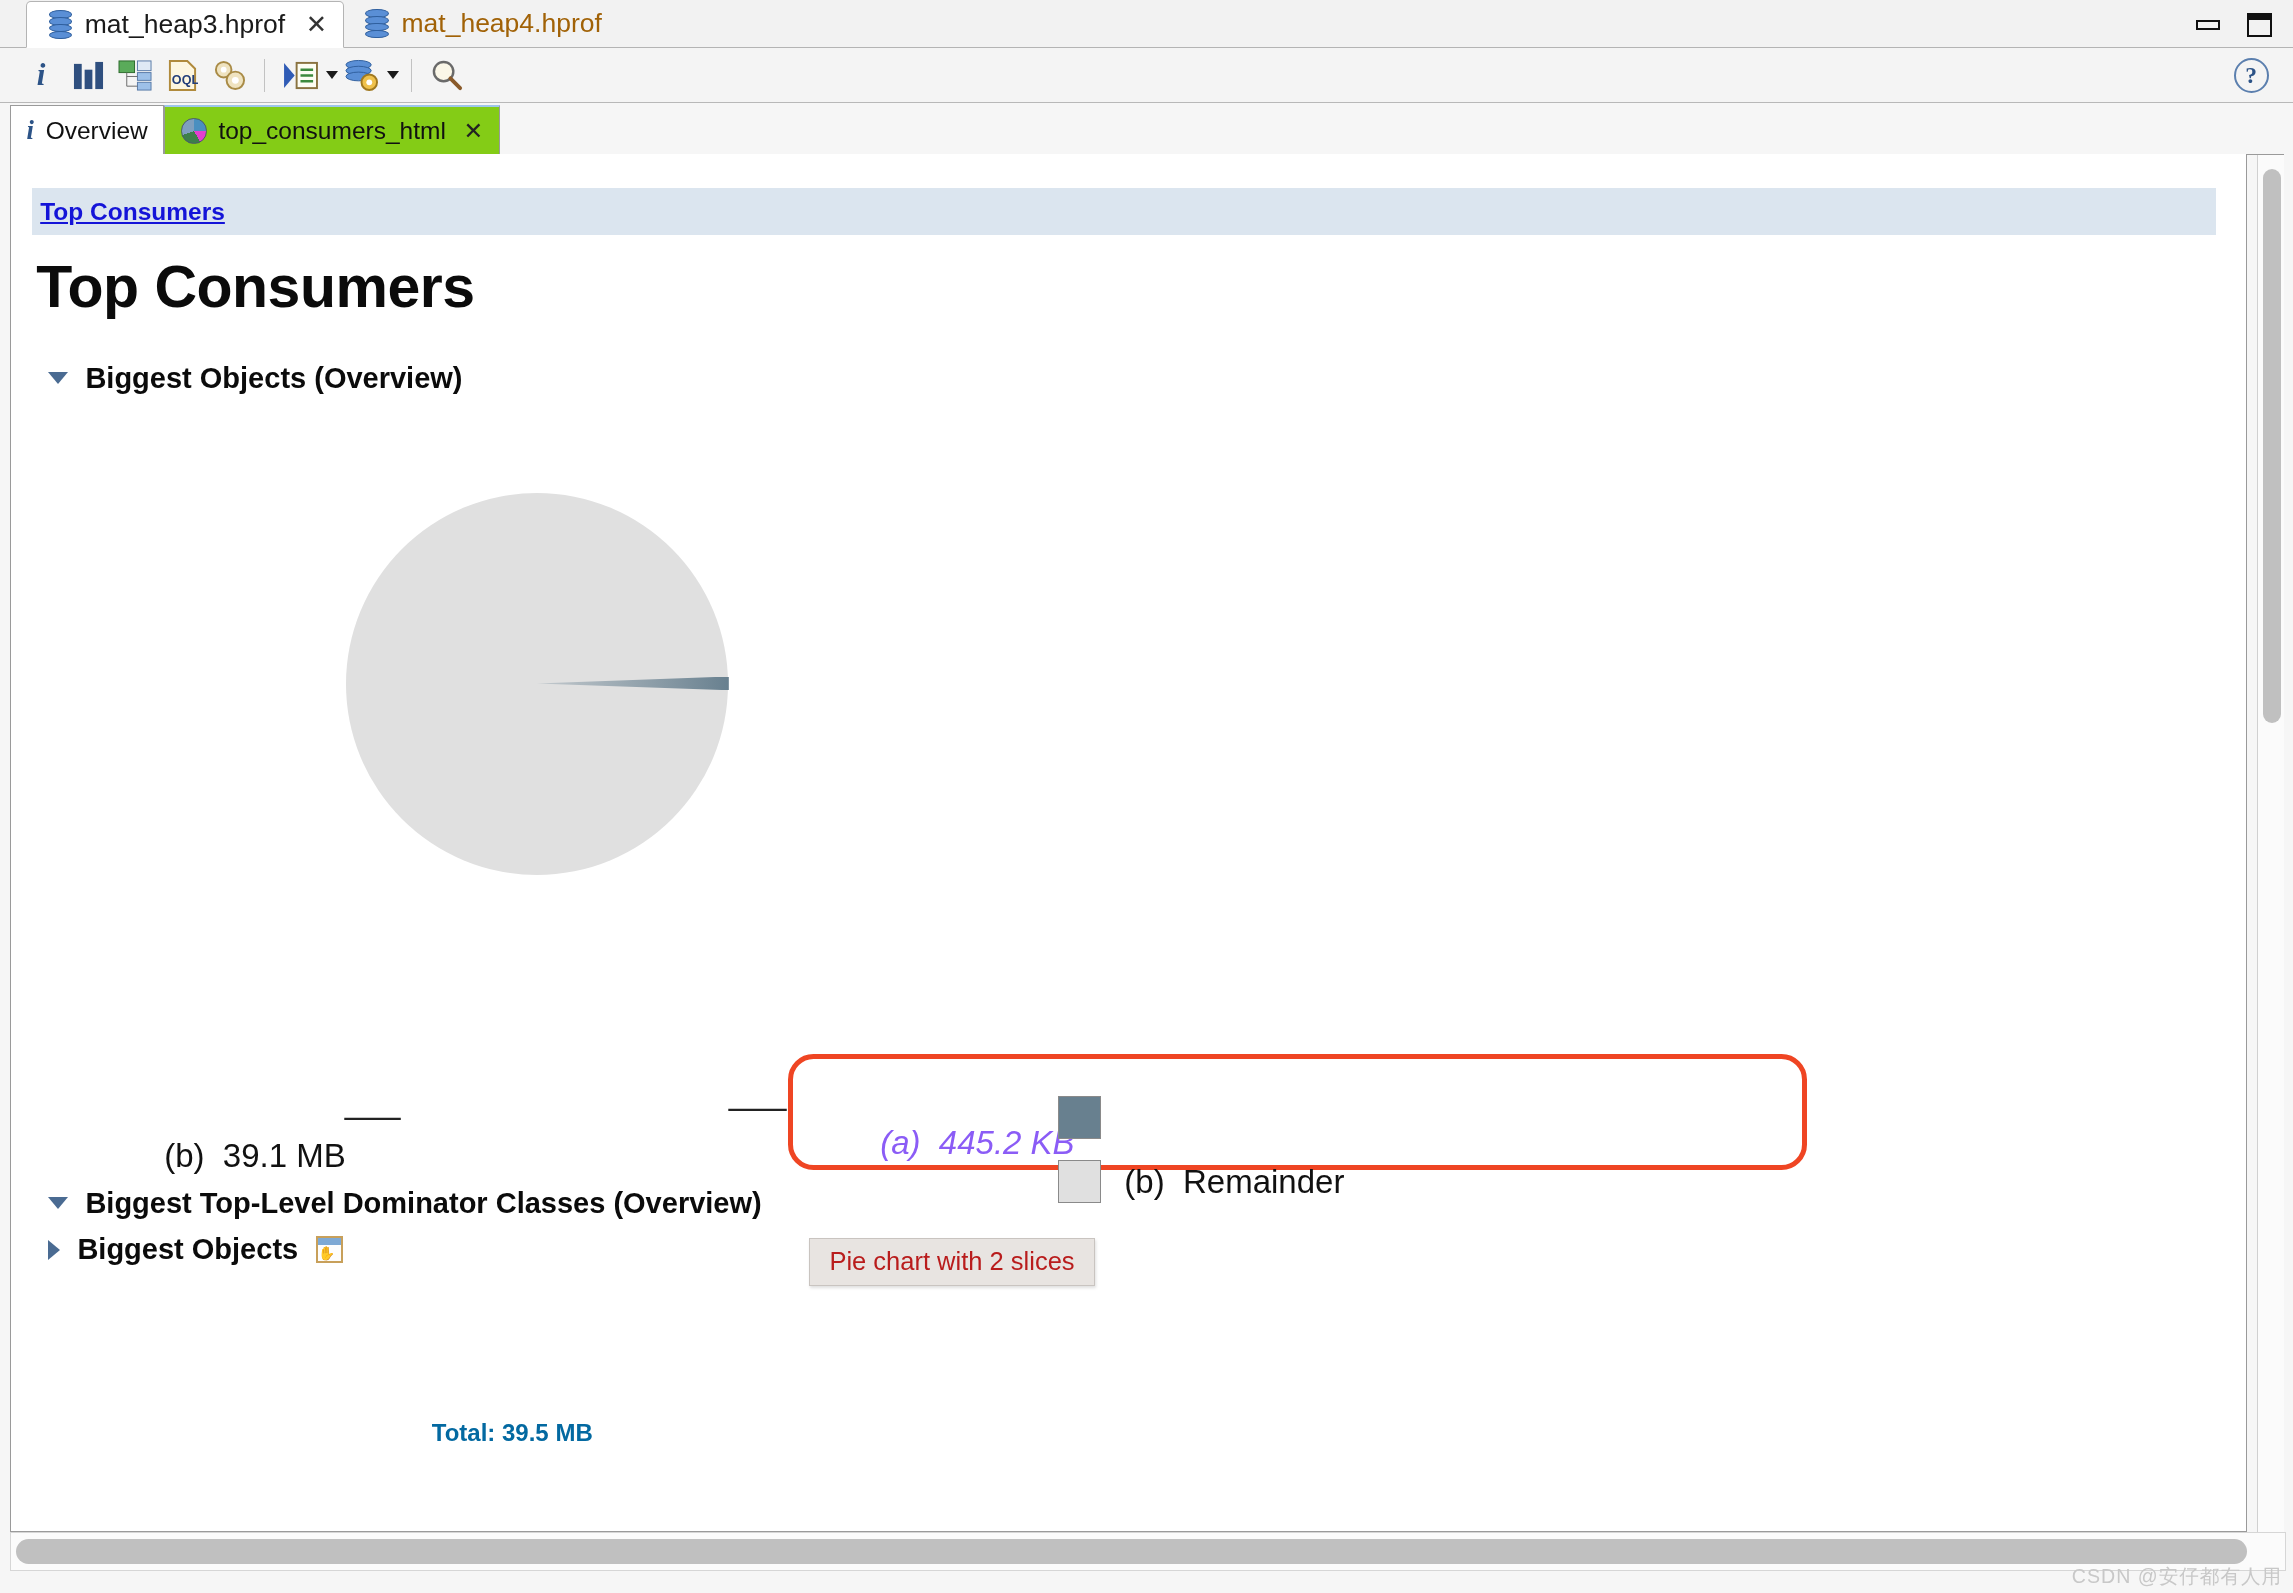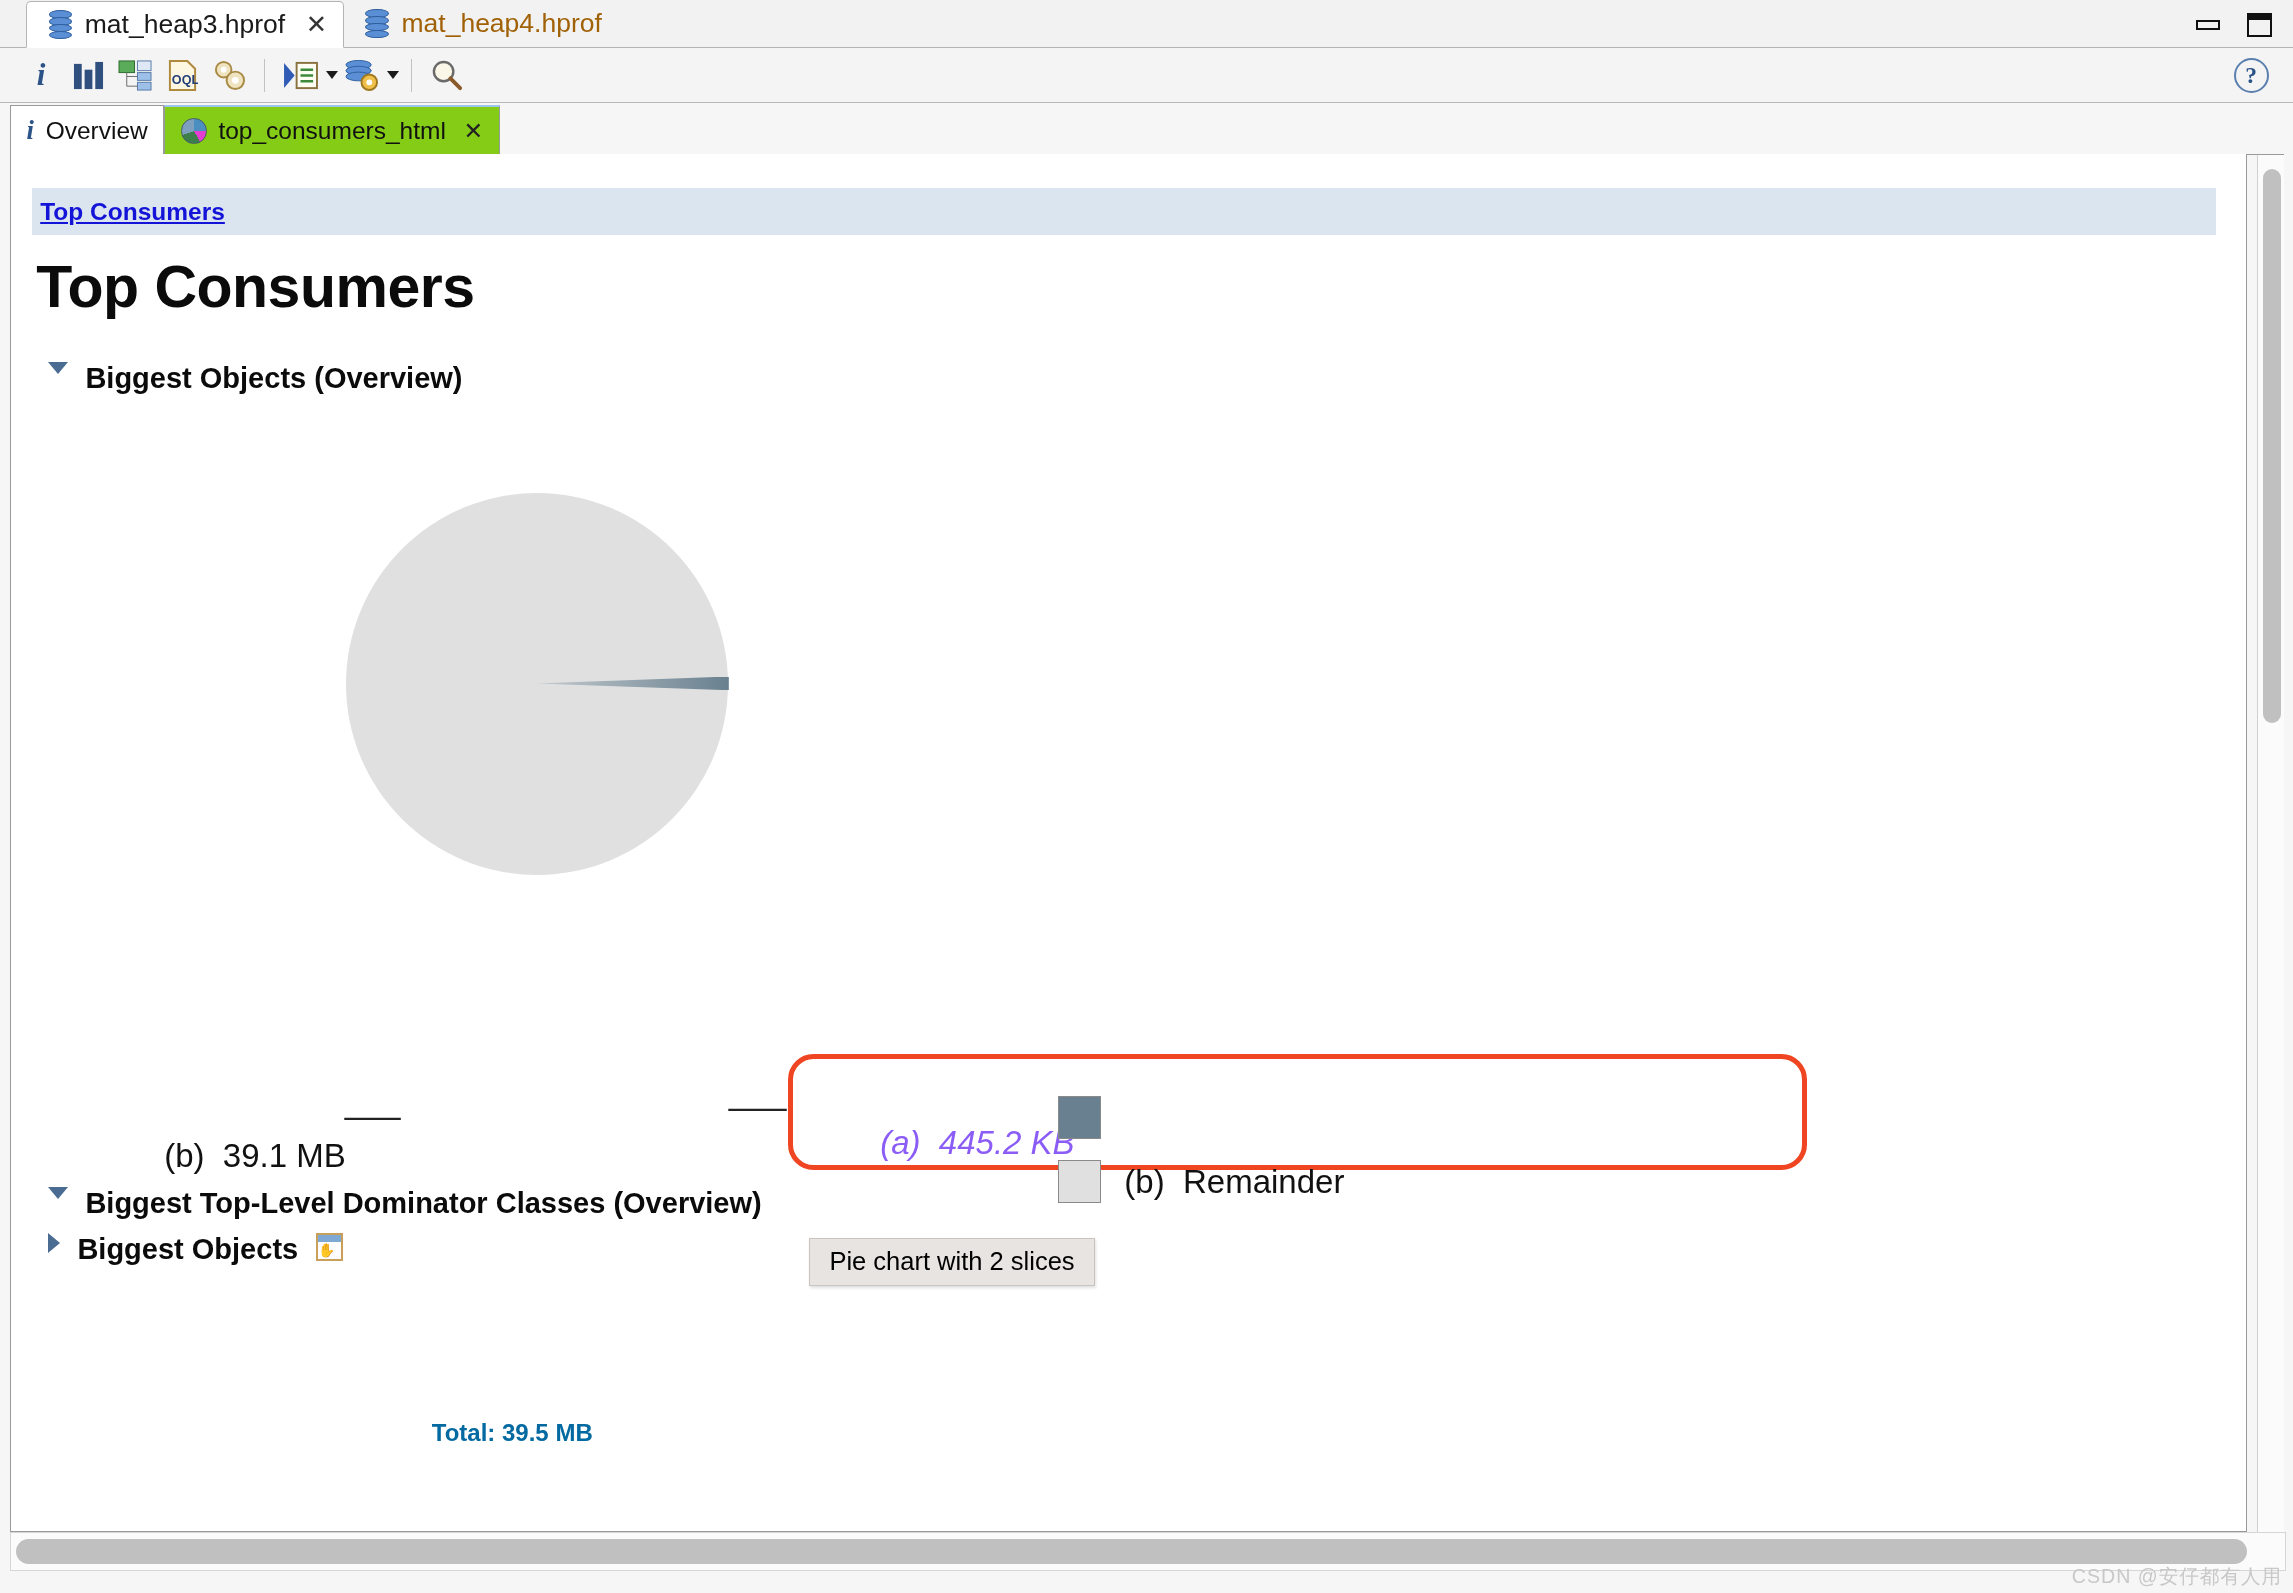--- a/index.html
+++ b/index.html
@@ -139,21 +139,21 @@
   .crumb {
     margin-left: 7.8px; font-size: 24.5px; font-weight: bold; color: #1414d8;
     text-decoration: underline;
   }
   .pagetitle {
     margin: 17.6px 0 0 25.5px; font-size: 59px; font-weight: bold;
     color: #0b0b0b; letter-spacing: -0.5px;
   }
 
   .section {
-    margin: 41px 0 0 37px; display: flex; align-items: flex-start; gap: 17.6px;
+    margin: 41px 0 0 37px; display: flex; align-items: center; gap: 17.6px;
   }
   .tri-down { width: 0; height: 0; border-left: 10.8px solid transparent;
               border-right: 10.8px solid transparent; border-top: 12.7px solid #4a6b92; }
   .tri-right { width: 0; height: 0; border-top: 10.8px solid transparent;
                border-bottom: 10.8px solid transparent; border-left: 12.7px solid #4a6b92; }
   .section h3 { font-size: 29px; font-weight: bold; color: #0b0b0b; }
   .winicon {
     width: 27.4px; height: 27.4px; background: #fdfdfd; border: 2px solid #c8a05a;
     position: relative;
   }
@@ -193,21 +193,21 @@
     position: absolute; left: 796px; top: 691px;
     font-size: 33px; color: #8b5cf6; white-space: pre; font-style: italic;
   }
   .legend1 { position: absolute; left: 1047px; top: 701px; }
   .lrow { display: flex; align-items: center; gap: 23.5px; margin-bottom: 21.6px; }
   .swatch { width: 43px; height: 43px; border: 1px solid #8a8a8a; flex: 0 0 auto; }
   .ltext { font-size: 33px; color: #111; white-space: pre; }
   .tooltip {
     position: absolute; left: 798px; top: 843px;
     background: #e8e4e1; border: 1px solid #c9c4c0;
-    padding: 8.8px 19.6px; font-size: 25.5px; color: #000000;
+    padding: 8.8px 19.6px; font-size: 25.5px; color: #b91c1c;
     box-shadow: 1px 2px 2.9px rgba(0,0,0,0.13);
   }
   .total {
     position: absolute; left: 421px; top: 1024px;
     font-size: 24px; font-weight: bold; color: #0369a1;
   }
 
   
   .chart2 { position: relative; height: 294px; }
 

